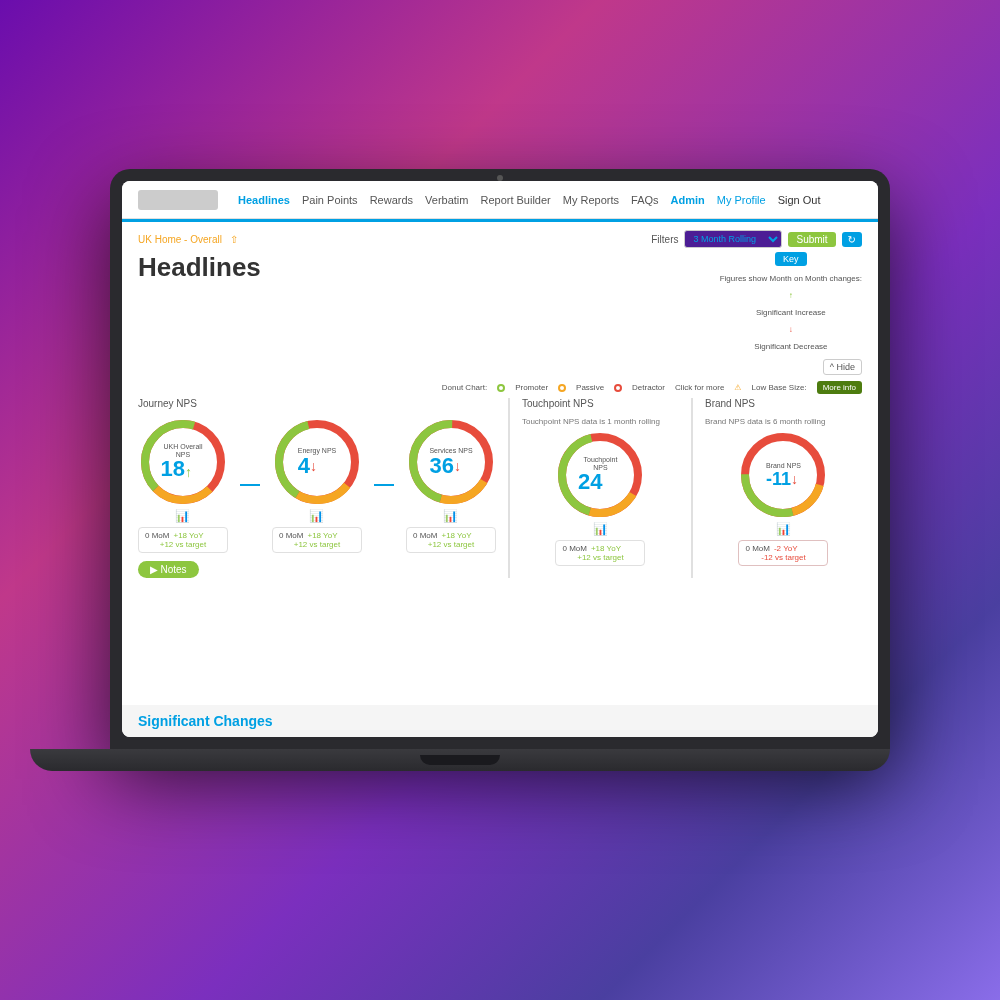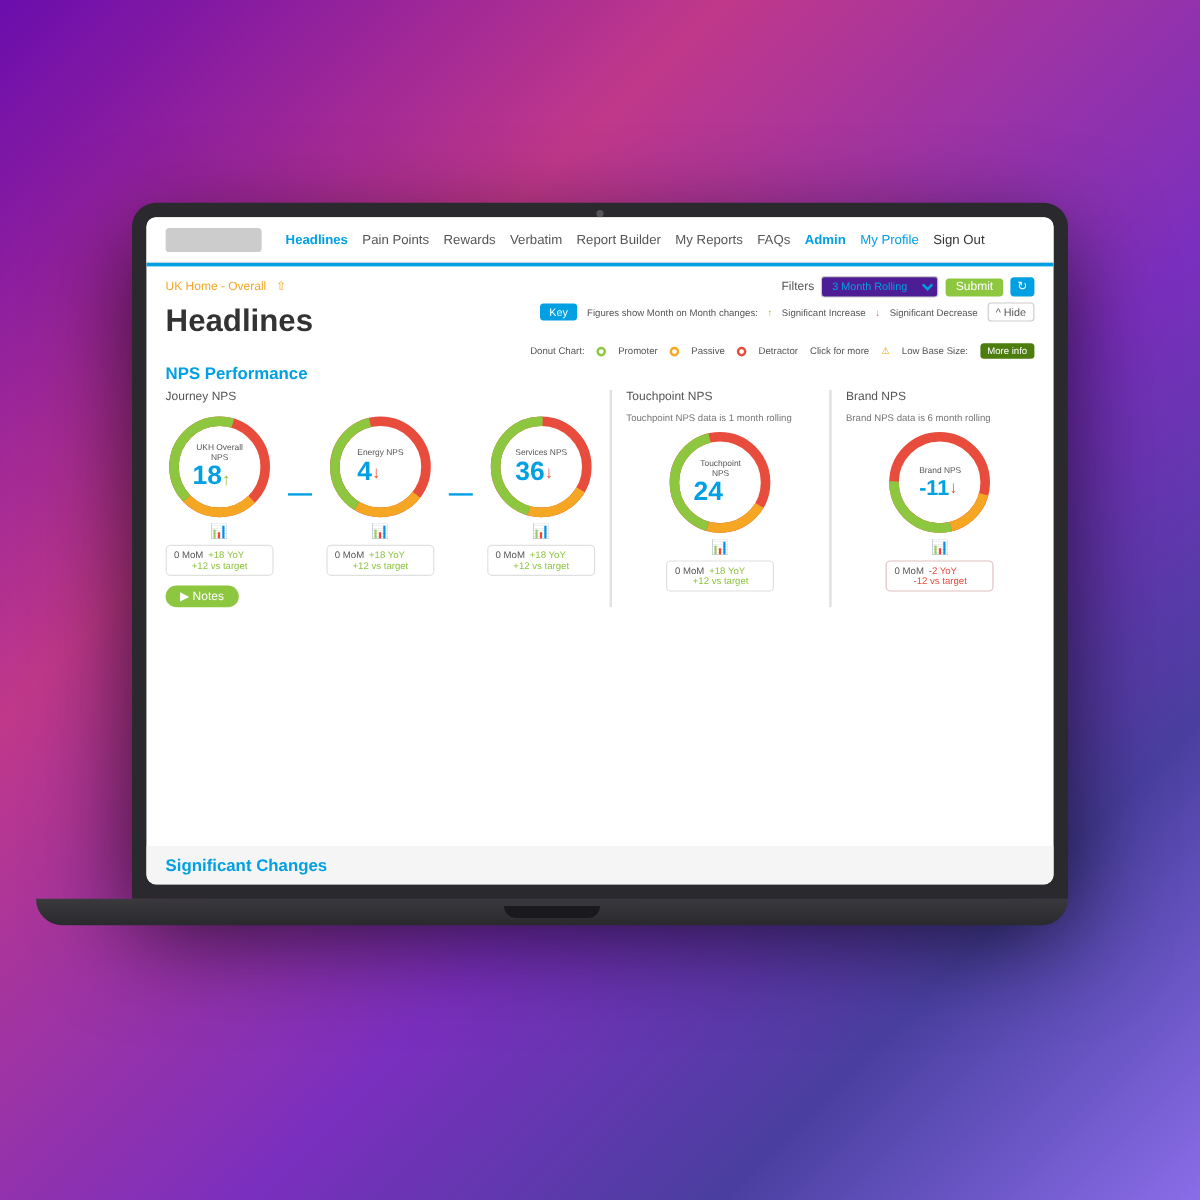--- a/index.html
+++ b/index.html
@@ -182,21 +182,22 @@
       line-height: 1.2;
       margin-bottom: 2px;
     }
 
     .key-bar {
       display: flex;
       align-items: center;
       gap: 8px;
       font-size: 8px;
       color: #555;
-      margin-bottom: 18px;
+      margin-bottom: 6px;
+      flex-direction: column;
     }
 
     .key-btn {
       background: #00a0e3;
       color: #fff;
       border: none;
       border-radius: 3px;
       padding: 2px 8px;
       font-size: 9px;
       cursor: pointer;
@@ -472,21 +473,20 @@
               <span class="legend-dot" style="border-color:#e74c3c;"></span>
               <span>Detractor</span>
               <span>Click for more</span>
               <span style="color:#f5a623;">⚠</span>
               <span>Low Base Size:</span>
               <button class="more-info-btn">More info</button>
             </div>
           </div>
         </div>
 
-        <div class="nps-performance-title">NPS Performance</div>
 
         <div class="nps-sections">
 
           <div class="journey-nps">
             <div class="section-label">Journey NPS</div>
             <div class="donuts-row">
 
               <div class="donut-container">
                 <div class="donut-wrapper">
                   <svg viewBox="0 0 90 90">

